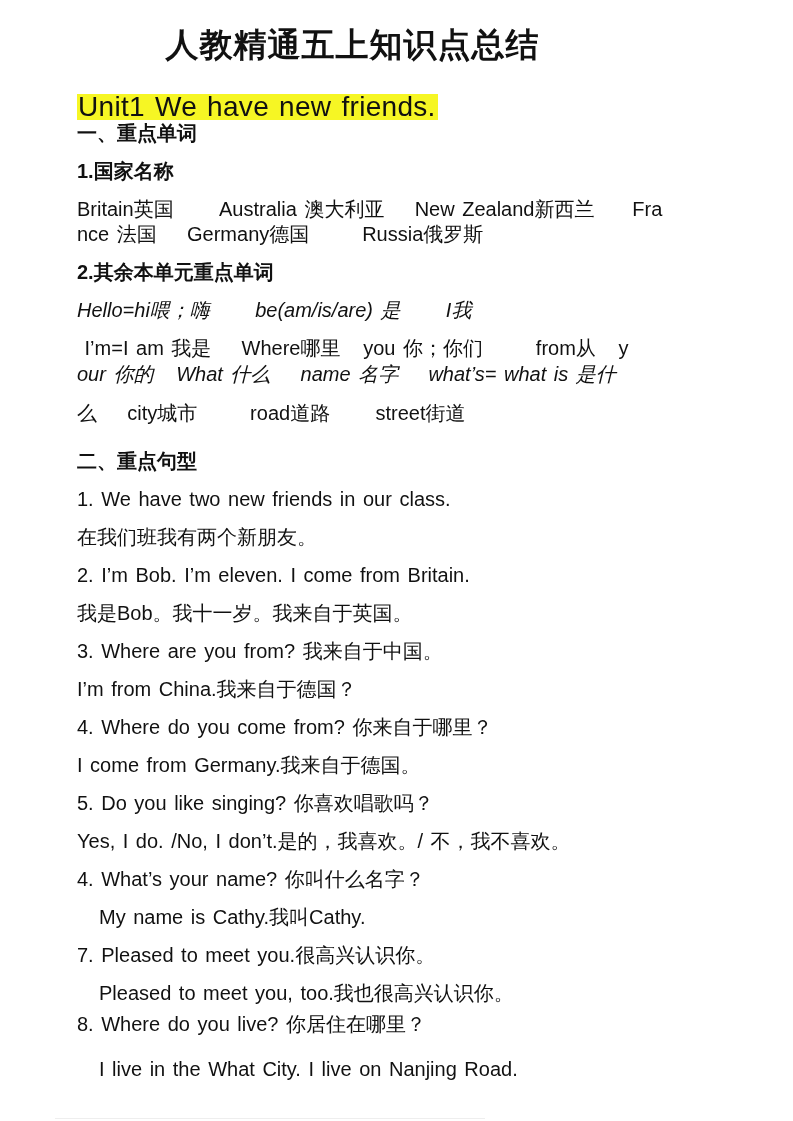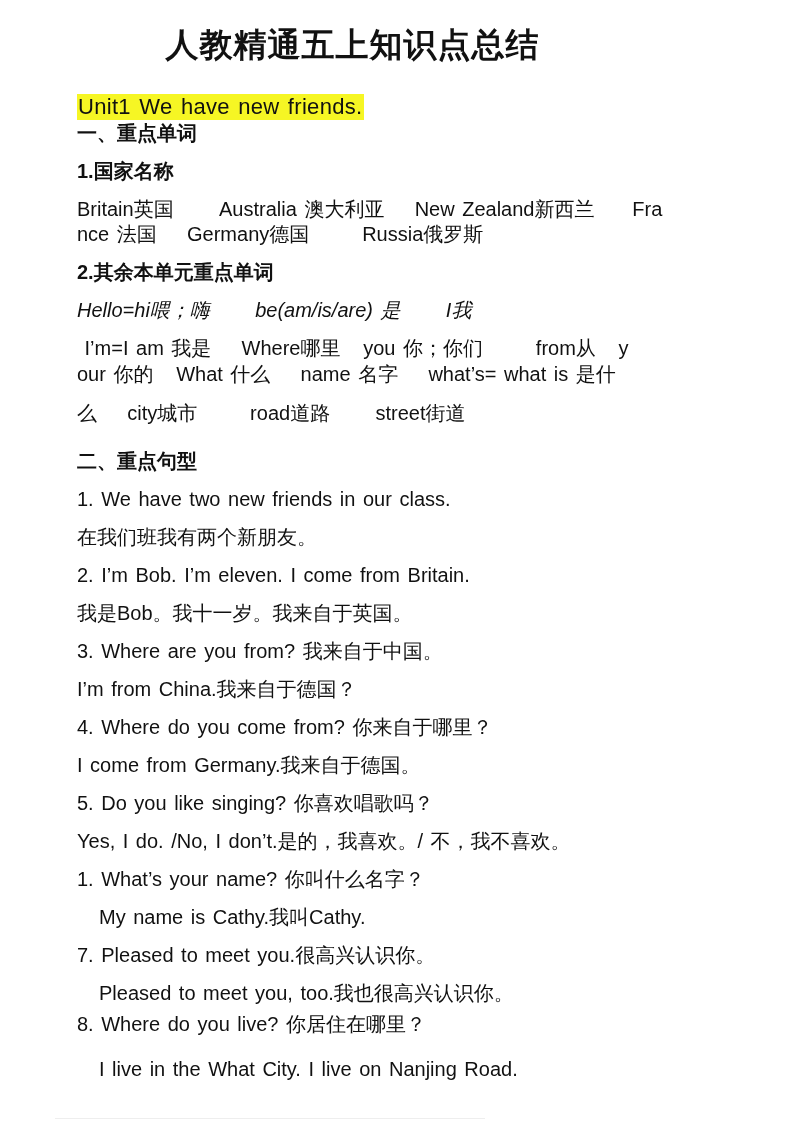--- a/index.html
+++ b/index.html
@@ -23,21 +23,21 @@
       text-align: center;
       font-size: 33px;
       font-weight: bold;
       letter-spacing: 1px;
       line-height: 46px;
     }
     .unit-heading {
       position: absolute;
       left: 77px;
       top: 94px;
-      font-size: 22px;
+      font-size: 28px;
       line-height: 26px;
       padding: 0 2px 0 1px;
       background: #f6f624;
       letter-spacing: 0.3px;
       word-spacing: 2px;
     }
     .line {
       position: absolute;
       left: 77px;
       font-size: 20px;
@@ -67,36 +67,36 @@
 
   <div class="line bold" style="top:120px;">一、重点单词</div>
 
   <div class="line bold" style="top:158px;">1.国家名称</div>
   <div class="line" style="top:196px;">Britain英国      Australia 澳大利亚    New Zealand新西兰     Fra</div>
   <div class="line" style="top:221px;">nce 法国    Germany德国       Russia俄罗斯</div>
 
   <div class="line bold" style="top:259px;">2.其余本单元重点单词</div>
   <div class="line" style="top:297px;font-style:italic;">Hello=hi喂；嗨      be(am/is/are) 是      I我</div>
   <div class="line" style="top:335px;"> I’m=I am 我是    Where哪里   you 你；你们       from从   y</div>
-  <div class="line" style="top:361px;">our 你的   What 什么    name 名字    what’s= what is 是什</div>
+  <div class="line" style="top:361px;font-style:italic;">our 你的   What 什么    name 名字    what’s= what is 是什</div>
   <div class="line" style="top:400px;">么    city城市       road道路      street街道</div>
 
   <div class="line bold" style="top:448px;">二、重点句型</div>
 
   <div class="line" style="top:486px;">1. We have two new friends in our class.</div>
   <div class="line" style="top:524px;">在我们班我有两个新朋友。</div>
   <div class="line" style="top:562px;">2. I’m Bob. I’m eleven. I come from Britain.</div>
   <div class="line" style="top:600px;">我是Bob。我十一岁。我来自于英国。</div>
   <div class="line" style="top:638px;">3. Where are you from? 我来自于中国。</div>
   <div class="line" style="top:676px;">I’m from China.我来自于德国？</div>
   <div class="line" style="top:714px;">4. Where do you come from? 你来自于哪里？</div>
   <div class="line" style="top:752px;">I come from Germany.我来自于德国。</div>
   <div class="line" style="top:790px;">5. Do you like singing? 你喜欢唱歌吗？</div>
   <div class="line" style="top:828px;">Yes, I do. /No, I don’t.是的，我喜欢。/ 不，我不喜欢。</div>
-  <div class="line" style="top:866px;">1. What’s your name? 你叫什么名字？</div>
+  <div class="line" style="top:866px;">4. What’s your name? 你叫什么名字？</div>
   <div class="line indent" style="top:904px;">My name is Cathy.我叫Cathy.</div>
   <div class="line" style="top:942px;">7. Pleased to meet you.很高兴认识你。</div>
   <div class="line indent" style="top:980px;">Pleased to meet you, too.我也很高兴认识你。</div>
   <div class="line" style="top:1011px;">8. Where do you live? 你居住在哪里？</div>
   <div class="line indent" style="top:1056px;">I live in the What City. I live on Nanjing Road.</div>
 
   <div class="bottom-rule"></div>
 </div>
 
 </body></html>

